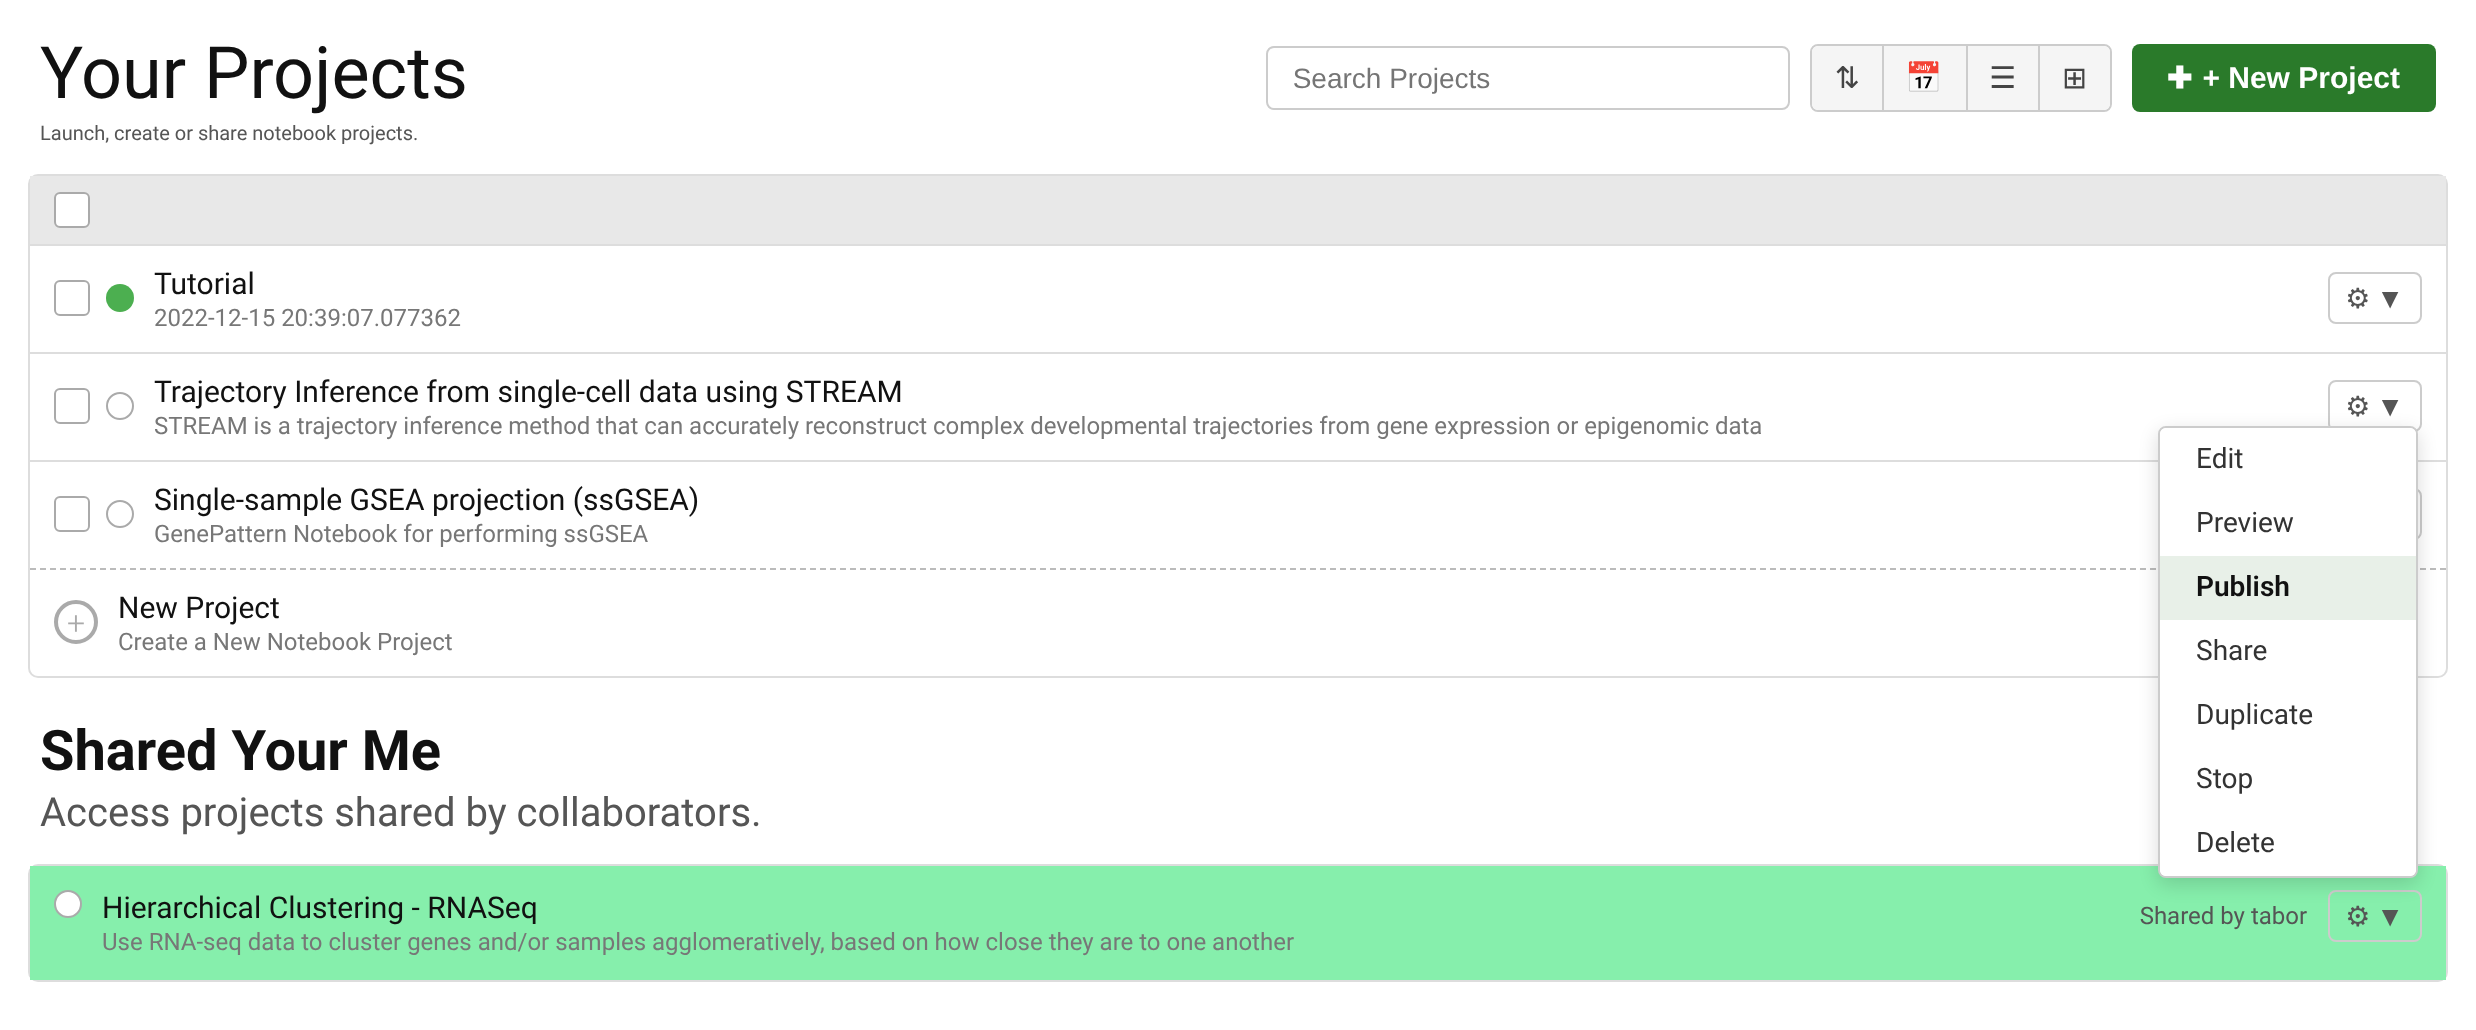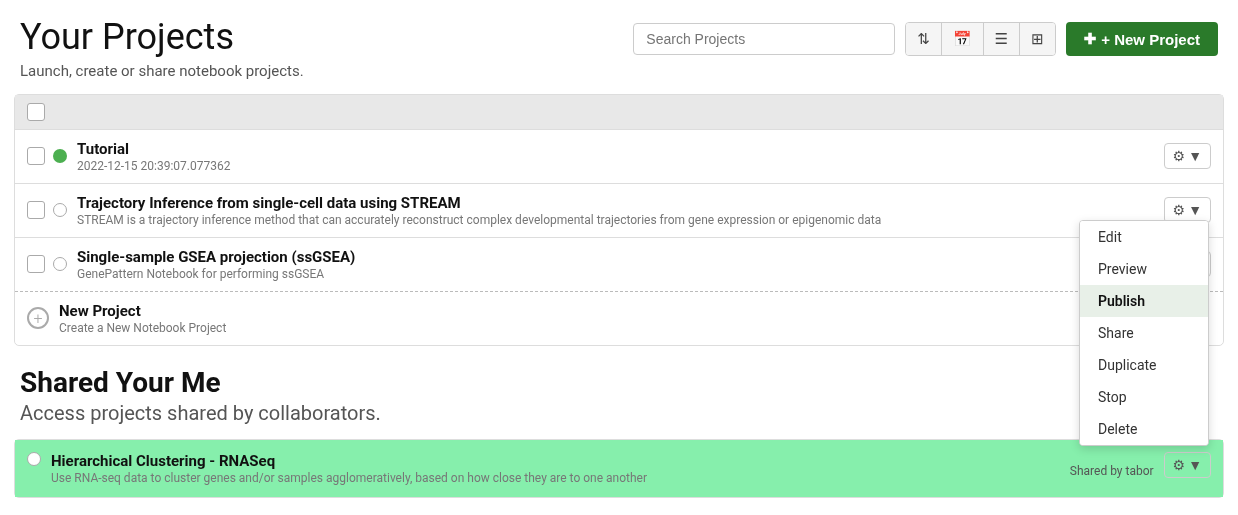--- a/index.html
+++ b/index.html
@@ -21,21 +21,21 @@
     }
 
     .page-title {
       font-size: 36px;
       font-weight: 400;
       line-height: 1.1;
       color: #111;
     }
 
     .page-subtitle {
-      font-size: 15px;
+      font-size: 10px;
       color: #555;
       margin-top: 4px;
     }
 
     .header-right {
       display: flex;
       align-items: center;
       gap: 10px;
       margin-top: 4px;
     }
@@ -148,21 +148,21 @@
       flex-shrink: 0;
     }
 
     .project-info {
       flex: 1;
       min-width: 0;
     }
 
     .project-name {
       font-size: 15px;
-      font-weight: 700;
+      font-weight: 400;
       color: #111;
     }
 
     .project-date {
       font-size: 12px;
       color: #777;
       margin-top: 1px;
     }
 
     .project-desc {
@@ -267,21 +267,21 @@
 
     .shared-meta {
       font-size: 12px;
       color: #555;
       margin-right: 6px;
       white-space: nowrap;
     }
 
     .shared-actions {
       display: flex;
-      align-items: flex-end;
+      align-items: center;
       gap: 4px;
       flex-shrink: 0;
     }
   </style>
 </head>
 <body>
 
 <div class="page-header">
   <div>
     <div class="page-title">Your Projects</div>

